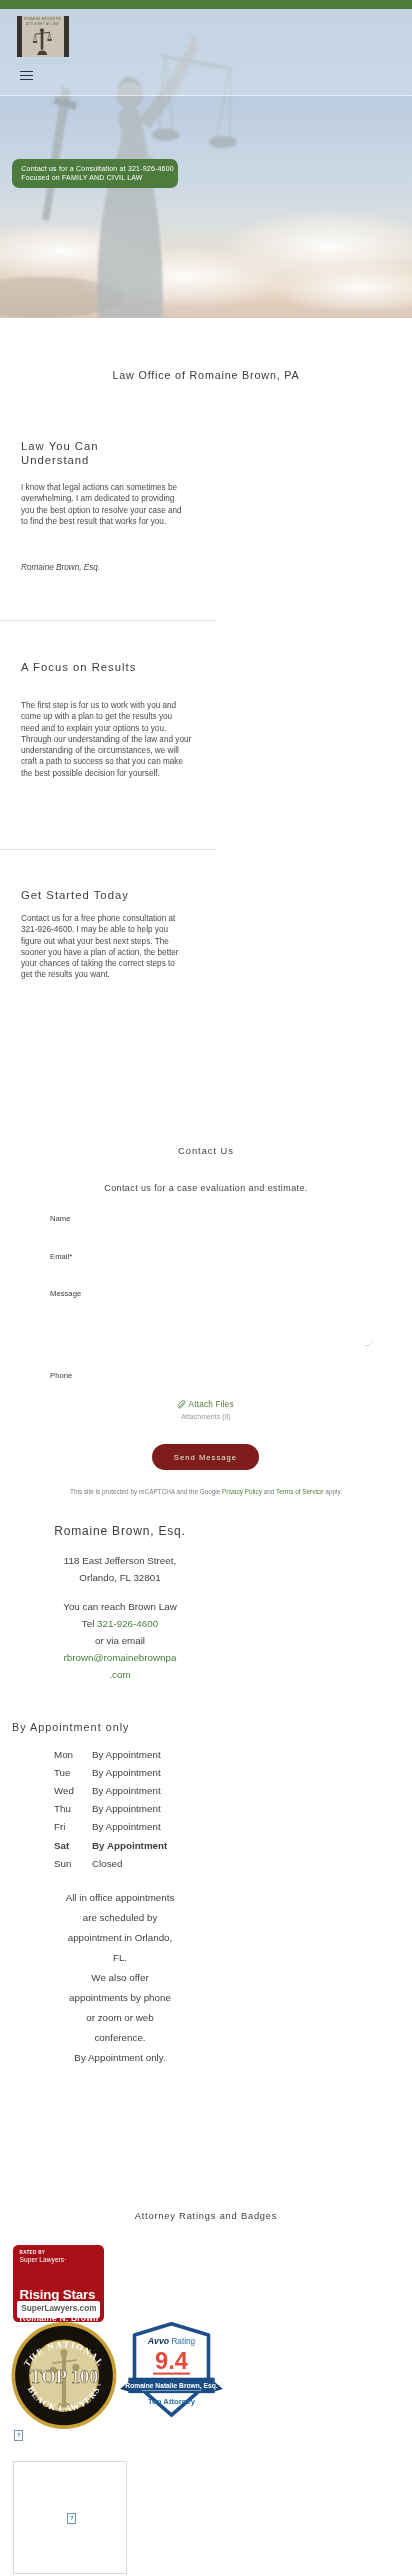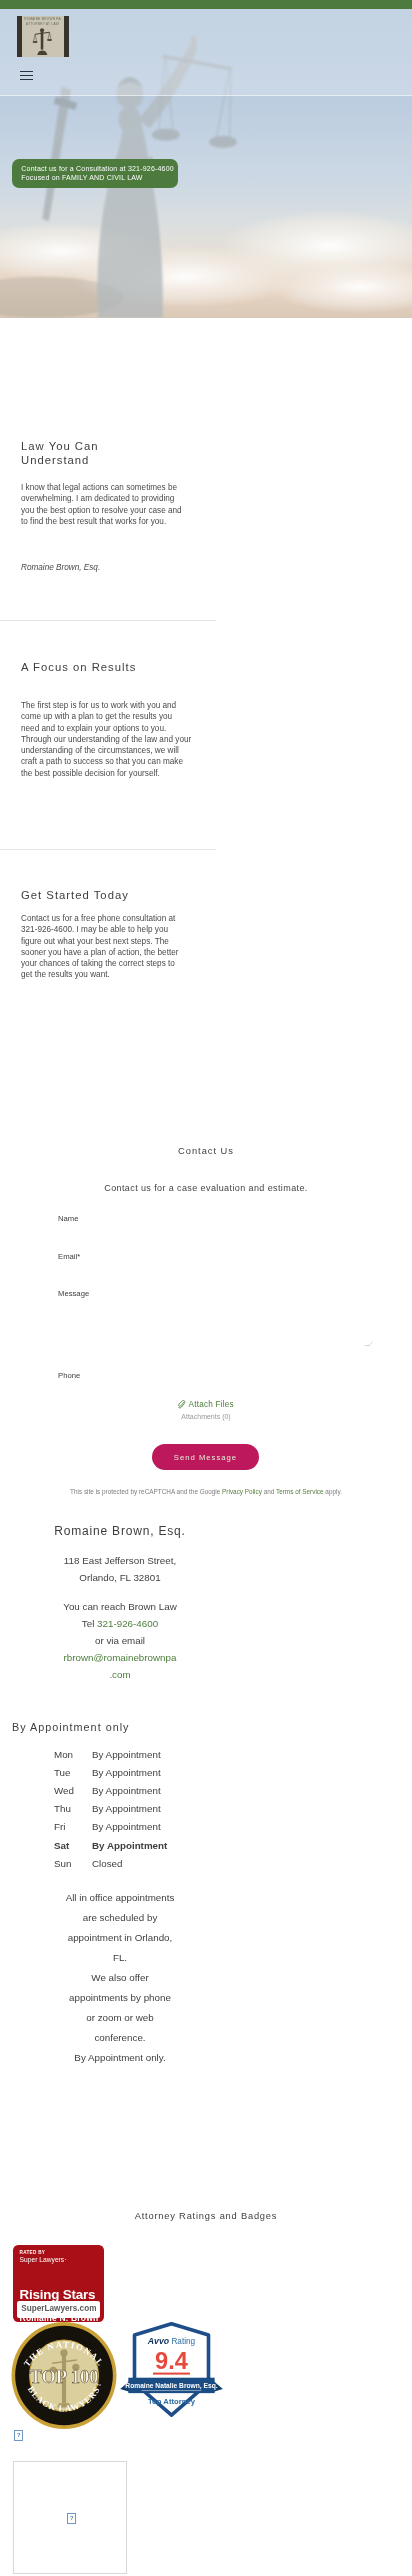--- a/index.html
+++ b/index.html
@@ -47,36 +47,36 @@
   .b-start      { left:21px; top:913px; width:158px; }
   .signature { position:absolute; left:21px; top:563px; font-style:italic; font-size:8.2px; color:#4a4a4a; }
   .divider { position:absolute; left:0; height:0.5px; background:#e3e3e3; width:216px; }
   .div1 { top:620px; } .div2 { top:849px; }
 
   
   .contact-heading { position:absolute; left:0; top:1146px; width:412px; text-align:center;
                      font-size:9.3px; letter-spacing:1px; color:#3e3e3e; }
   .contact-sub { position:absolute; left:0; top:1183px; width:412px; text-align:center;
                  font-size:9px; letter-spacing:0.4px; color:#454545; }
-  .field-label { position:absolute; left:50px; font-size:7.7px; color:#3d3d3d;margin-left:8px; }
+  .field-label { position:absolute; left:50px; font-size:7.7px; color:#3d3d3d; }
   .fl-name { top:1214px; } .fl-email { top:1252px; } .fl-message { top:1289px; } .fl-phone { top:1371px; }
   .field-input { position:absolute; left:50px; width:309px; height:16.5px; border:none; outline:none; background:transparent;
                  font:inherit; font-size:8.2px; color:#333; }
   .fi-name { top:1227px; } .fi-email { top:1265px; } .fi-phone { top:1384px; }
   .field-textarea { position:absolute; left:50px; top:1302px; width:320px; height:43px; border:none; outline:none;
                     background:transparent; resize:none; font:inherit; font-size:8.2px; color:#333; }
   .resize-glyph { position:absolute; left:366px; top:1341px; width:5.7px; height:5.7px;
                   border-right:1px solid #b5b5b5; border-bottom:1px solid #b5b5b5;
                   transform:skew(-45deg) scale(.7); opacity:.8; }
   .attach-row { position:absolute; left:0; top:1400px; width:412px; text-align:center; cursor:pointer; }
   .attach-row .attach-label { color:#4b7c34; font-size:8.2px; letter-spacing:0.2px; vertical-align:middle; }
   .attach-row svg { vertical-align:middle; margin-right:2.6px; }
   .attach-count { position:absolute; left:0; top:1413px; width:412px; text-align:center; font-size:7px; color:#9a9a9a; }
   .send-btn { position:absolute; left:152px; top:1444px; width:107px; height:26px; border:none; border-radius:13px;
-              background:#be185d; color:#dff0d2; font-size:7.7px; letter-spacing:1px; cursor:pointer;
+              background:#7f1d1d; color:#dff0d2; font-size:7.7px; letter-spacing:1px; cursor:pointer;
               font-family:inherit; }
   .recaptcha { position:absolute; left:0; top:1488px; width:412px; text-align:center; font-size:6.4px; color:#7d7d7d; }
   .recaptcha a { color:#557d3e; text-decoration:none; cursor:pointer; }
 
   
   .contact-info { position:absolute; left:12px; top:1524px; width:216px; text-align:center; color:#3e3e3e; }
   .ci-name { font-size:12px; letter-spacing:0.8px; line-height:15.5px; margin-bottom:12.4px; color:#3c3c3c; }
   .ci-line { font-size:9.8px; line-height:17.5px; color:#424242; }
   .ci-gap { height:11.3px; }
   .ci-reach { font-size:9.8px; line-height:17px; color:#424242; }
@@ -199,20 +199,21 @@
     <span></span>
       <span></span>
       <span></span>
   </div>
 
   <div class="hero-banner">
     <div>Contact us for a Consultation at 321-926-4600</div>
     <div>Focused on FAMILY AND CIVIL LAW</div>
   </div>
 
+  <div class="site-title">Law Office of Romaine Brown, PA</div>
 
   <div class="sec-heading h-understand">Law You Can Understand</div>
   <div class="body-text b-understand">I know that legal actions can sometimes be overwhelming. I am dedicated to providing you the best option to resolve your case and to find the best result that works for you.</div>
   <div class="signature">Romaine Brown, Esq.</div>
 
   <div class="divider div1"></div>
 
   <div class="sec-heading h-focus">A Focus on Results</div>
   <div class="body-text b-focus">The first step is for us to work with you and come up with a plan to get the results you need and to explain your options to you. Through our understanding of the law and your understanding of the circumstances, we will craft a path to success so that you can make the best possible decision for yourself.</div>
 

